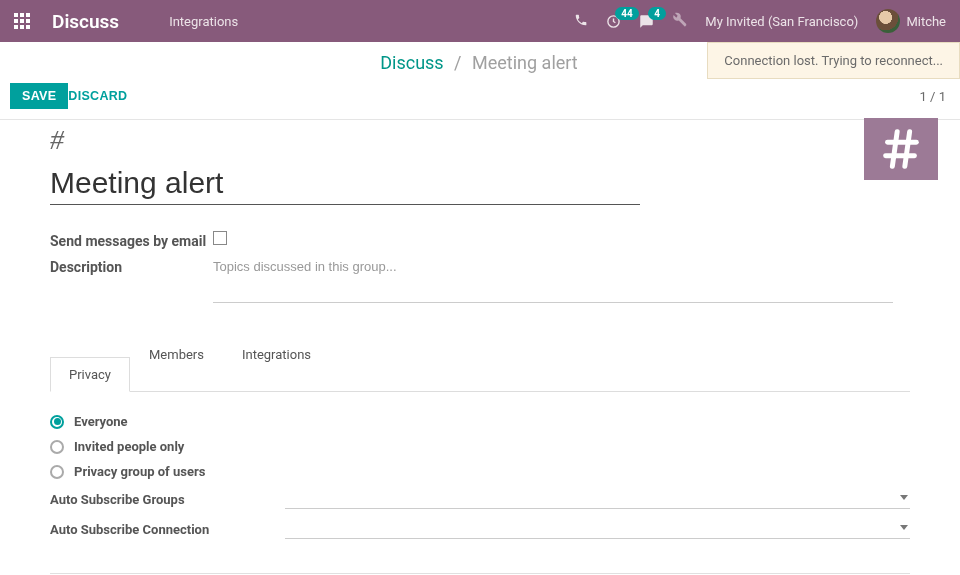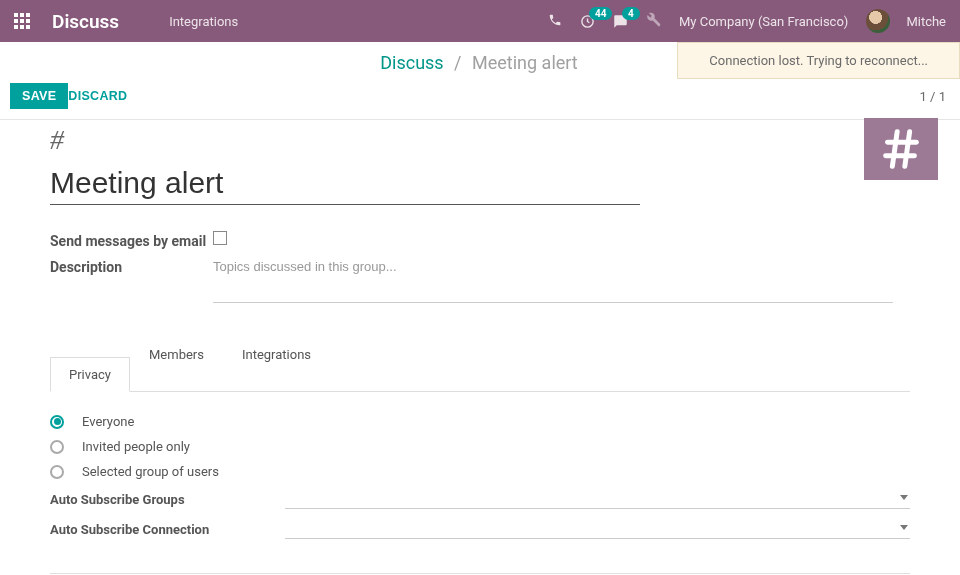--- a/index.html
+++ b/index.html
@@ -59,39 +59,39 @@
     border-radius: 9px;
     padding: 1px 6px;
     position: absolute;
     top: -7px;
     left: 9px;
   }
   .company { font-size: 13px; color: #ece3e8; cursor: pointer; }
   .user {
     display: flex;
     align-items: center;
-    gap: 16px;
+    gap: 6px;
     cursor: pointer;
     font-size: 13px;
     color: #ece3e8;
   }
   .avatar {
     width: 24px; height: 24px;
     border-radius: 50%;
     background: radial-gradient(circle at 40% 35%, #e6c9a8 30%, #6b4f3a 31%, #6b4f3a 60%, #3a5f3a 61%);
   }
   
   .toast {
     position: absolute;
     top: 42px;
     right: 0;
     background: #fdf5e6;
     border: 1px solid #e8dcc0;
     color: #6b6b6b;
-    padding: 10px 31px;
+    padding: 10px 16px;
     font-size: 13px;
     z-index: 20;
     min-width: 250px;
   }
   
   .crumb-row {
     padding: 10px 14px 0 12px;
     text-align: center;
   }
   .crumb {
@@ -214,21 +214,21 @@
   }
   .tab-body { padding: 22px 0 8px; }
   .radio-row { display: flex; align-items: center; margin-bottom: 10px; }
   .radio-label-col {
     width: 235px;
     font-weight: 700;
     color: #555;
     font-size: 13px;
   }
   .radio-options { display: flex; flex-direction: column; gap: 10px; }
-  .radio-opt { display: flex; align-items: center; gap: 18px; cursor: pointer; }
+  .radio-opt { display: flex; align-items: center; gap: 10px; cursor: pointer; font-weight: bold; }
   .radio-circle {
     width: 14px; height: 14px;
     border: 2px solid #aaa;
     border-radius: 50%;
     display: inline-flex;
     align-items: center;
     justify-content: center;
   }
   .radio-circle.checked { border-color: #00a09d; }
   .radio-circle.checked::after {
@@ -301,21 +301,21 @@
       <svg width="15" height="15" viewBox="0 0 24 24" fill="#ece3e8">
           <path d="M20 2H4c-1.1 0-2 .9-2 2v18l4-4h14c1.1 0 2-.9 2-2V4c0-1.1-.9-2-2-2z"></path>
         </svg>
       <span class="badge">4</span>
     </div>
     <div class="nav-icon" style="opacity:.55">
       <svg width="15" height="15" viewBox="0 0 24 24" fill="#ece3e8">
           <path d="M22.7 19l-9.1-9.1c.9-2.3.4-5-1.5-6.9-2-2-5-2.4-7.4-1.3l4.3 4.3L6.9 9 2.6 4.7C1.4 7.1 1.9 10 3.9 12.1c1.9 1.9 4.6 2.4 6.9 1.5l9.1 9.1c.4.4 1 .4 1.4 0l1.4-1.4c.4-.3.4-1 0-1.3z"></path>
         </svg>
     </div>
-    <div class="company">My Company (San Francisco)</div>
+    <div class="company">My Invited (San Francisco)</div>
     <div class="user">
       <div class="avatar"></div>
       <span>Mitche</span>
     </div>
   </div>
 </div>
 
 <div class="toast">
   <span>Connection lost. Trying to reconnect...</span>
 </div>
@@ -378,21 +378,21 @@
         <label class="radio-opt">
           <span class="radio-circle checked"></span>
           <span class="radio-text">Everyone</span>
         </label>
         <label class="radio-opt">
           <span class="radio-circle"></span>
           <span class="radio-text">Invited people only</span>
         </label>
         <label class="radio-opt">
           <span class="radio-circle"></span>
-          <span class="radio-text">Selected group of users</span>
+          <span class="radio-text">Privacy group of users</span>
         </label>
       </div>
     </div>
 
     <div class="auto-row">
       <div class="auto-label">Auto Subscribe Groups</div>
       <div class="auto-field"></div>
     </div>
     <div class="auto-row">
       <div class="auto-label">Auto Subscribe Connection</div>

